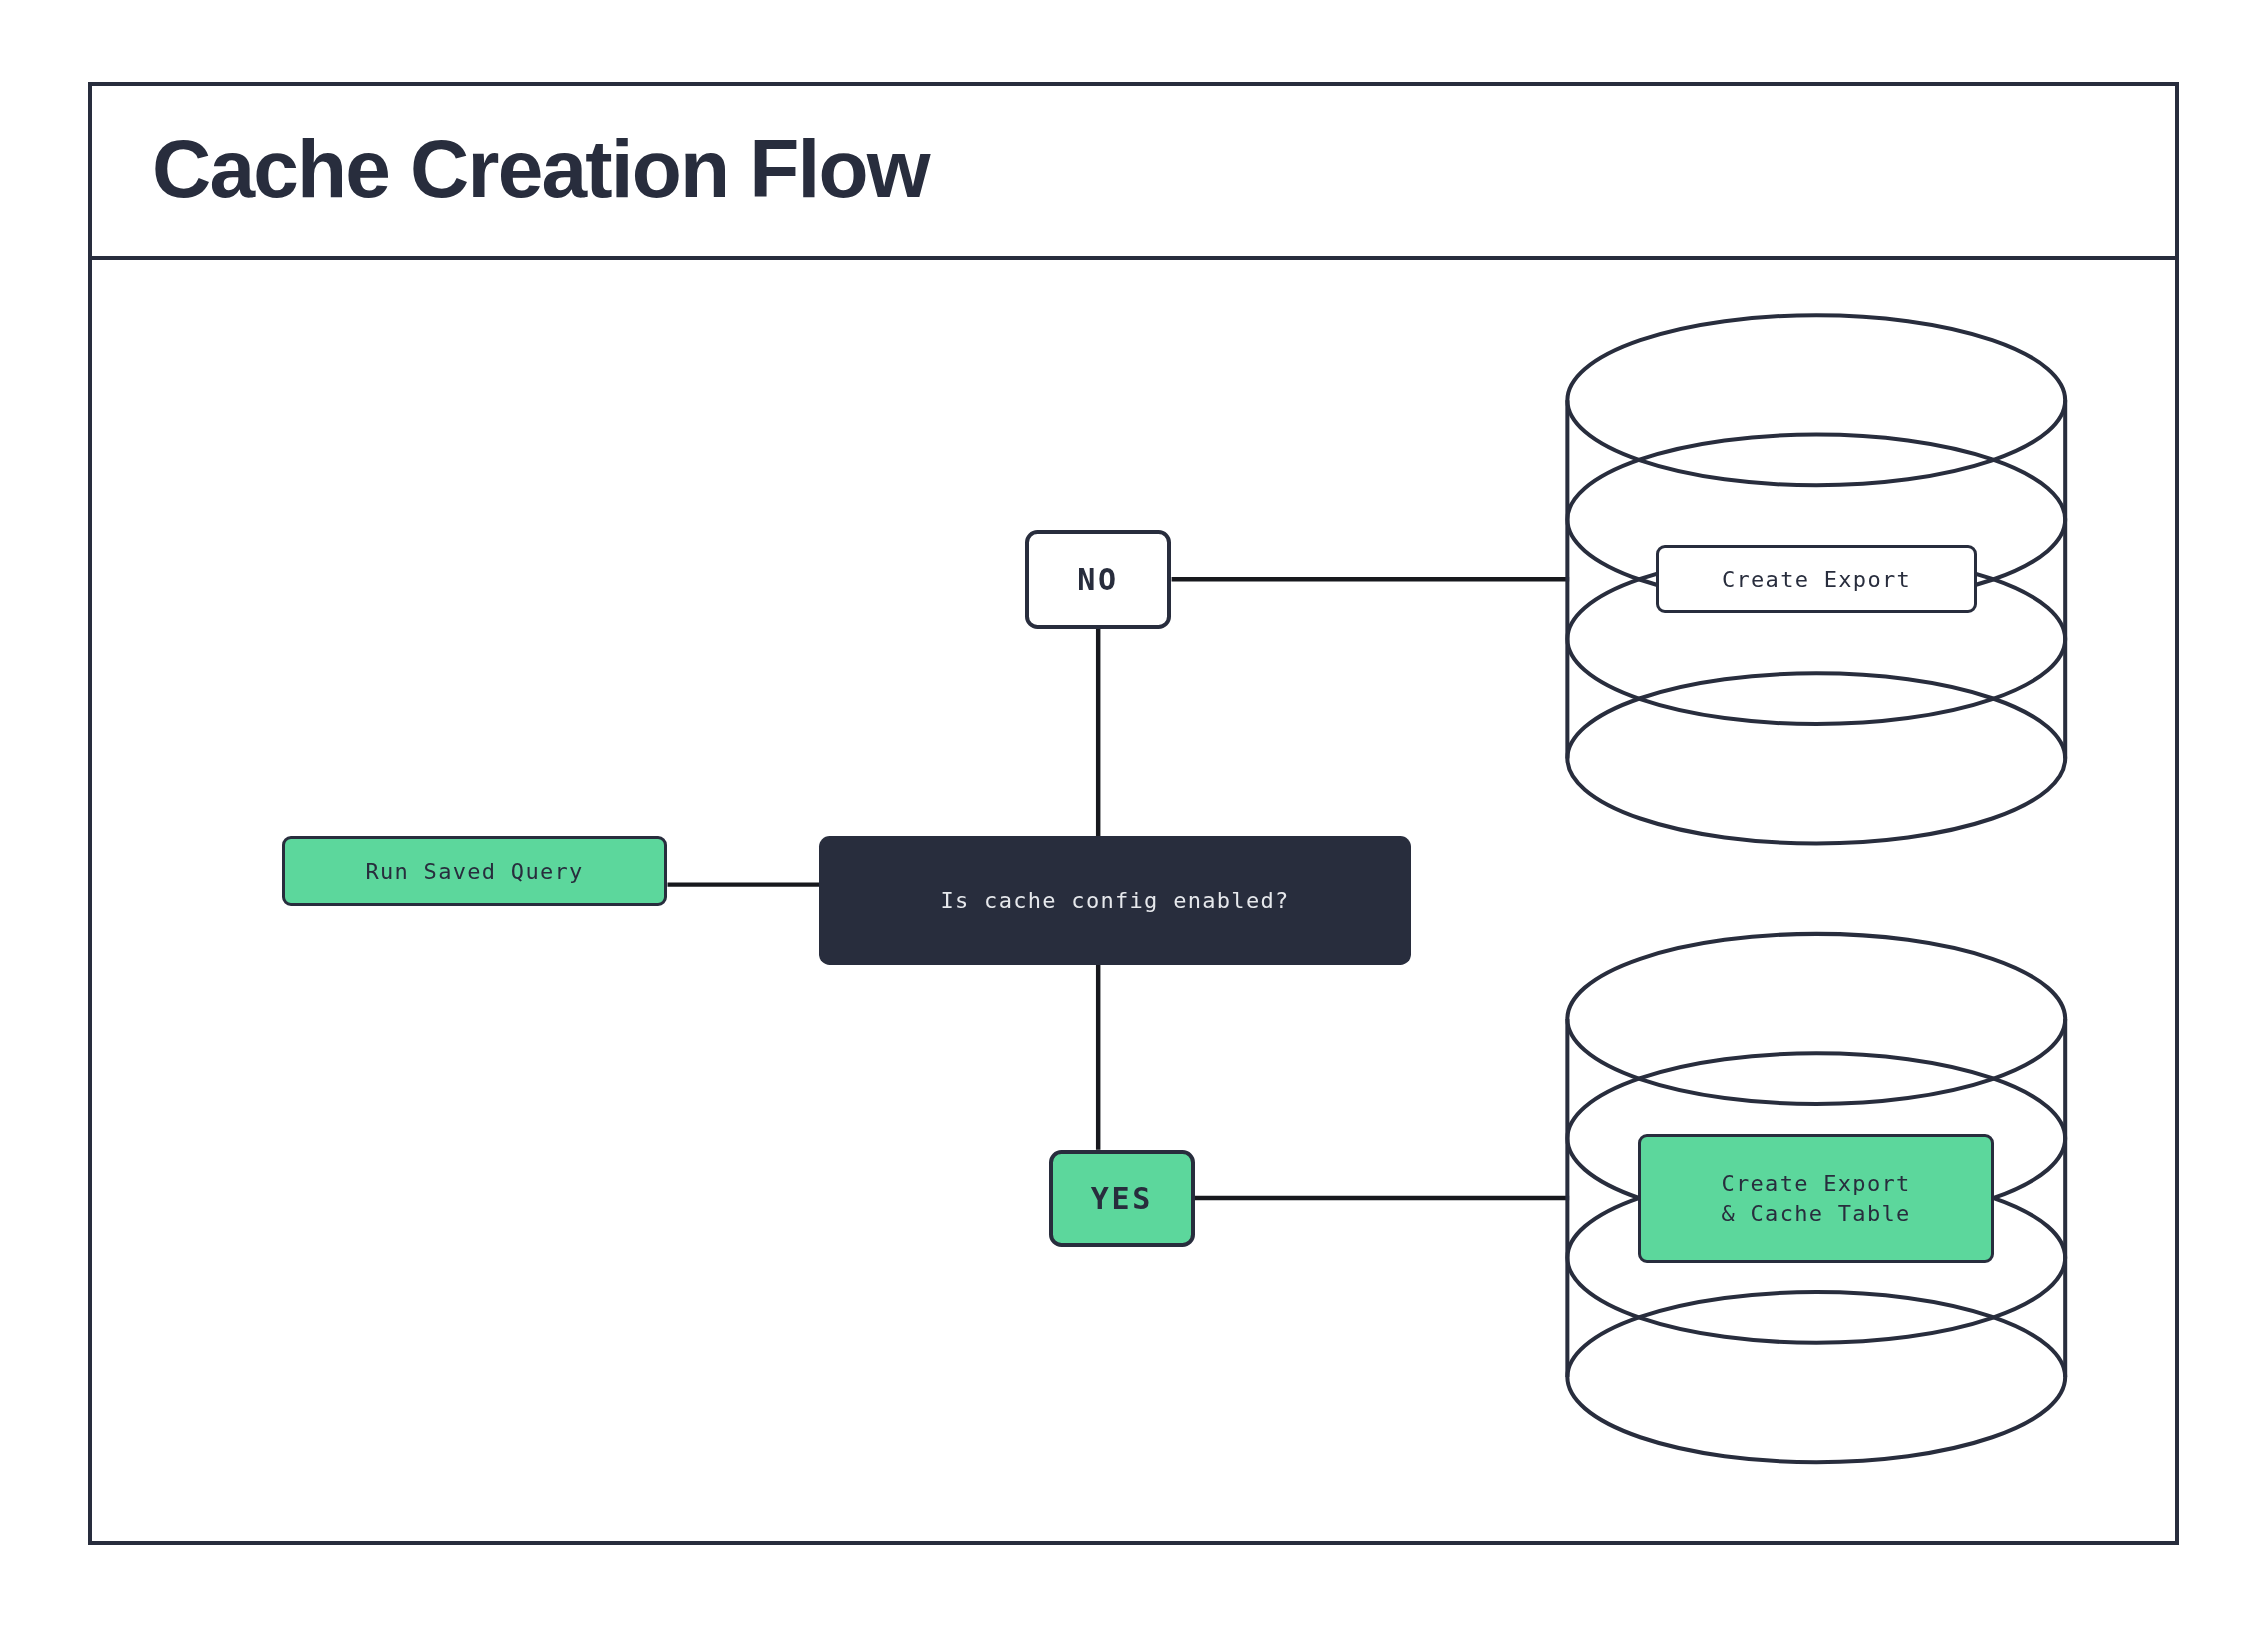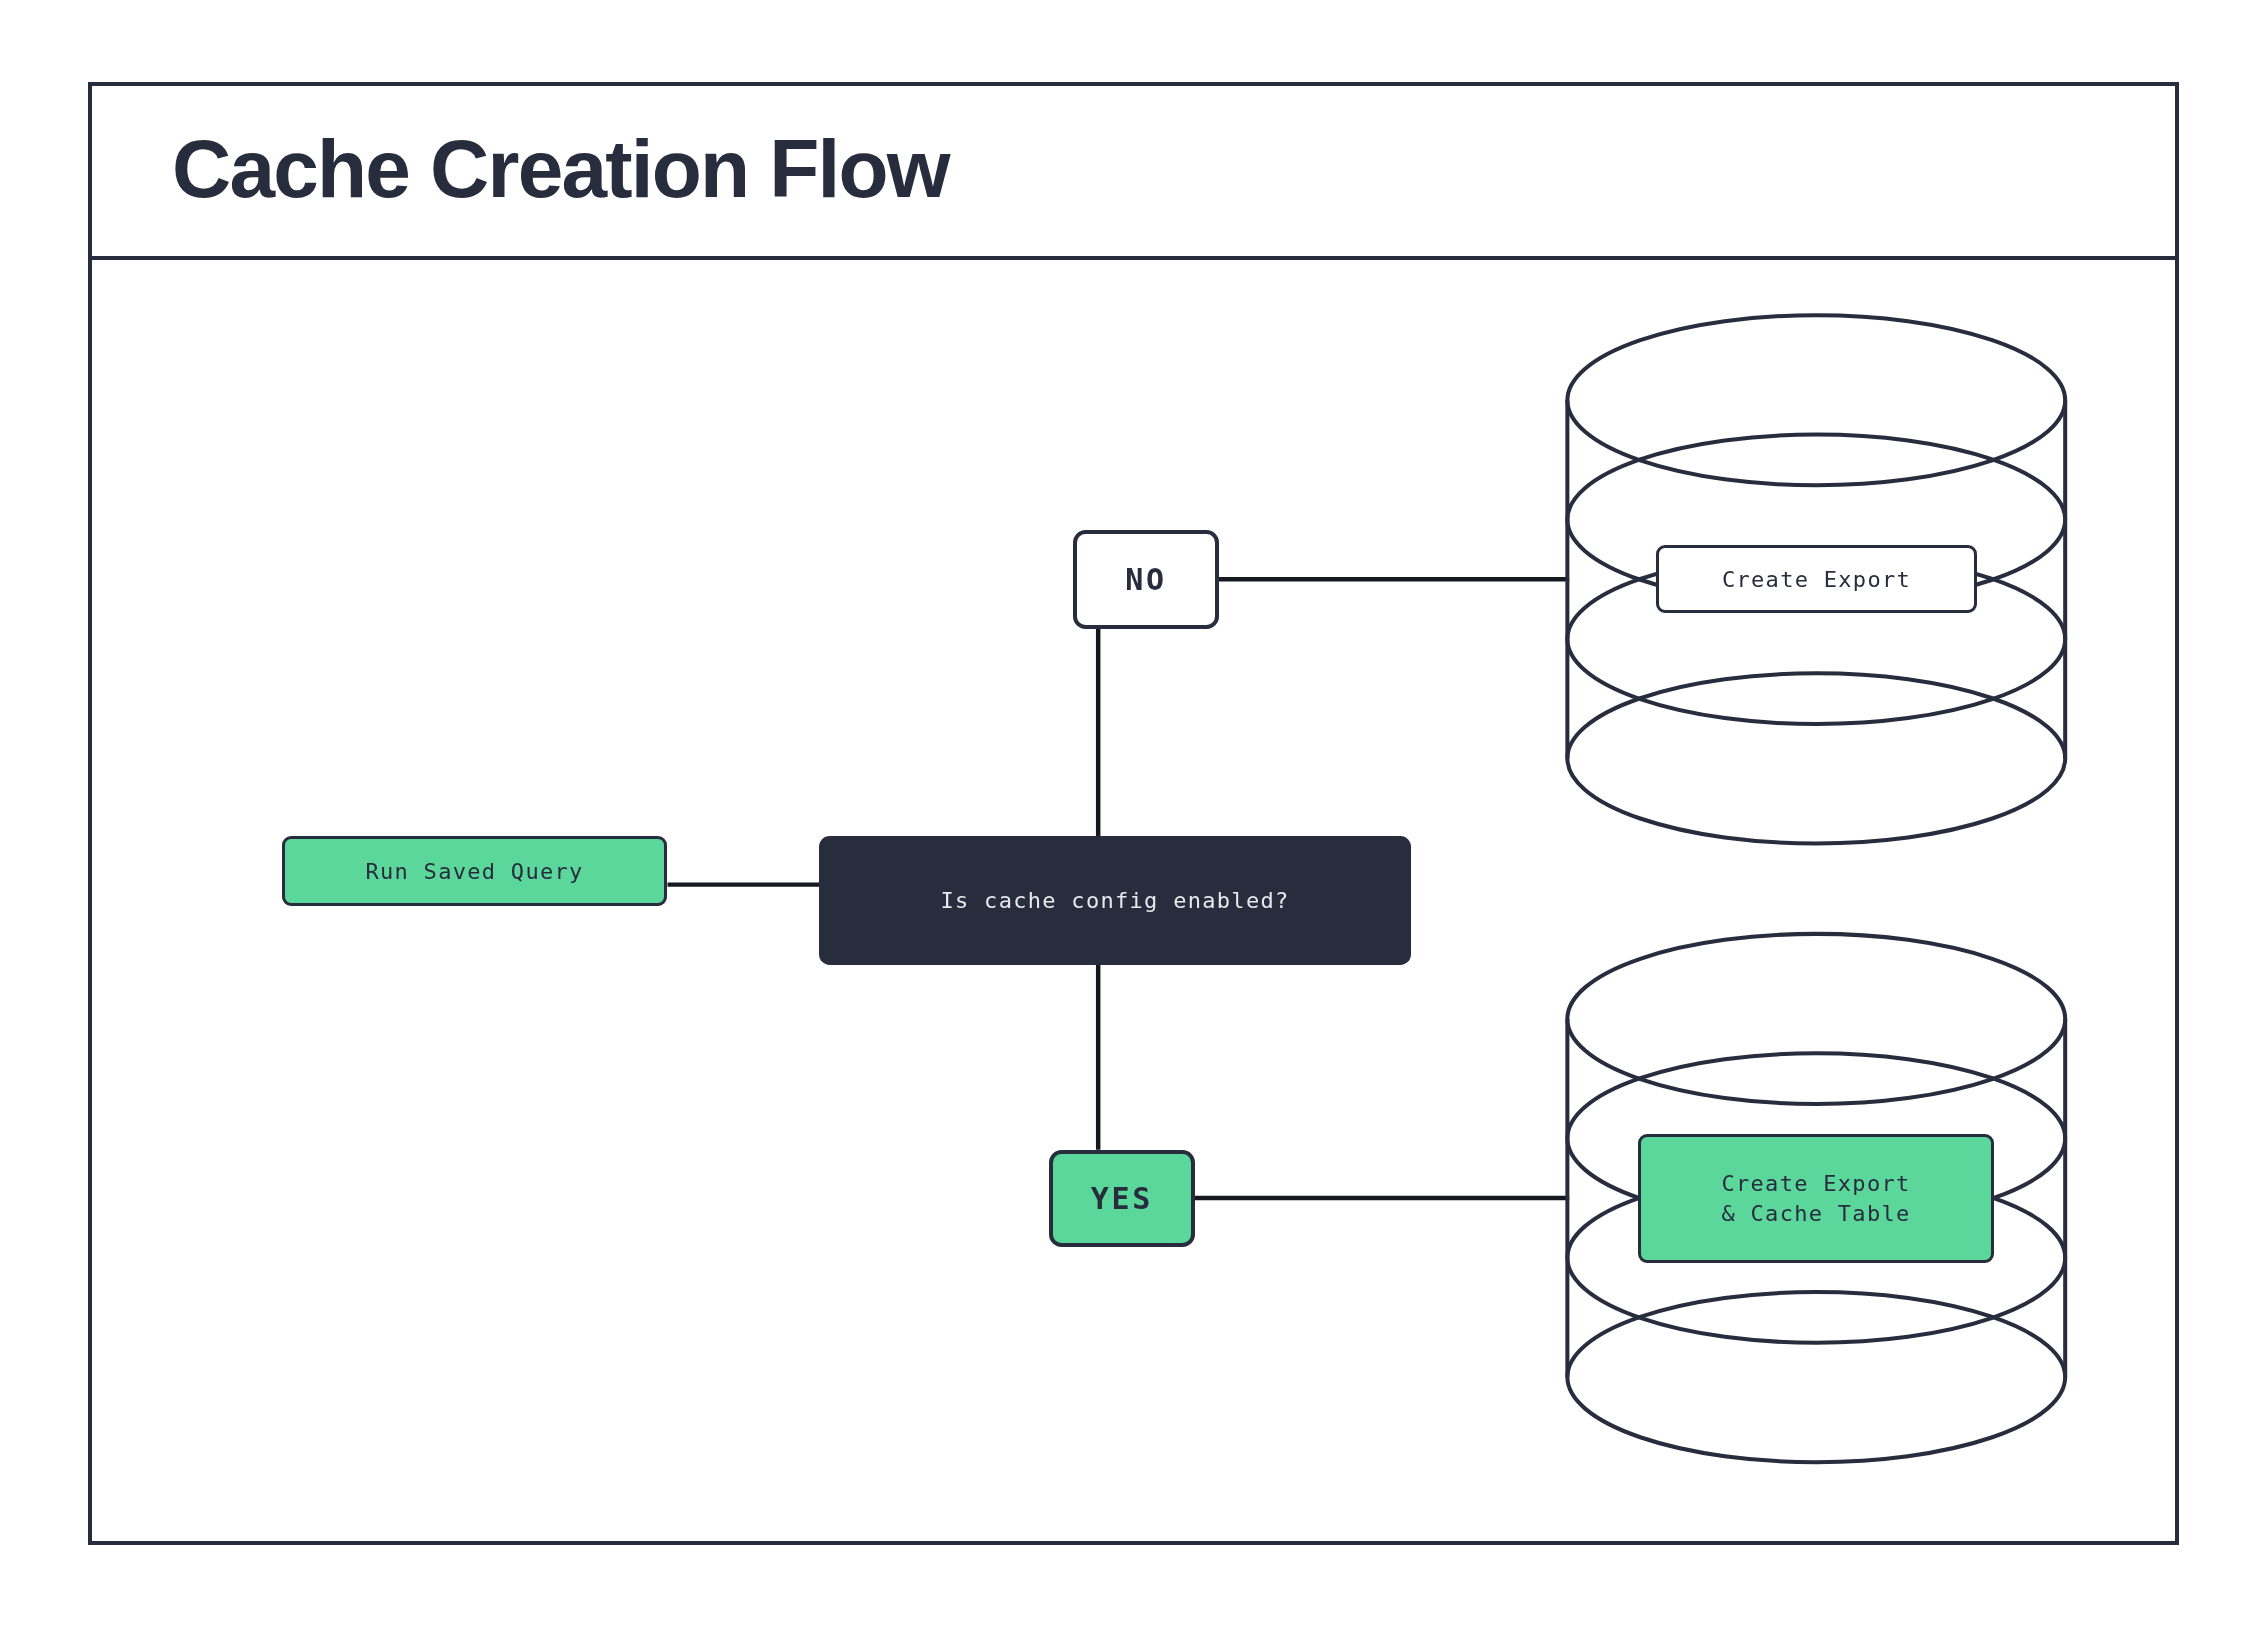--- a/index.html
+++ b/index.html
@@ -27,21 +27,21 @@
   .header-row {
     position: absolute;
     left: 88px; top: 82px;
     width: 2091px; height: 178px;
     border-bottom: 4.5px solid #282d3d;
     box-sizing: border-box;
     display: flex;
     align-items: center;
   }
   .page-title {
-    margin-left: 84px;
+    margin-left: 64px;
     font-family: "Liberation Sans", sans-serif;
     font-weight: 700;
     font-size: 82px;
     letter-spacing: -1.8px;
     color: #282d3d;
     white-space: nowrap;
   }
   
   #diagram-svg {
     position: absolute;
@@ -74,21 +74,20 @@
     color: #e6e8ec;
   }
   .node-no {
     left: 1025px; top: 530px; width: 146px; height: 99px;
     background: #ffffff;
     border: 4.5px solid #282d3d;
     border-radius: 12.5px;
     font-weight: 700;
     font-size: 30px;
     letter-spacing: 2.7px;
-    margin-left: 48px;
   }
   .node-yes {
     left: 1049px; top: 1150px; width: 146px; height: 97px;
     background: #5cd79c;
     border: 4.5px solid #282d3d;
     border-radius: 12.5px;
     font-weight: 700;
     font-size: 30px;
     letter-spacing: 2.7px;
   }

